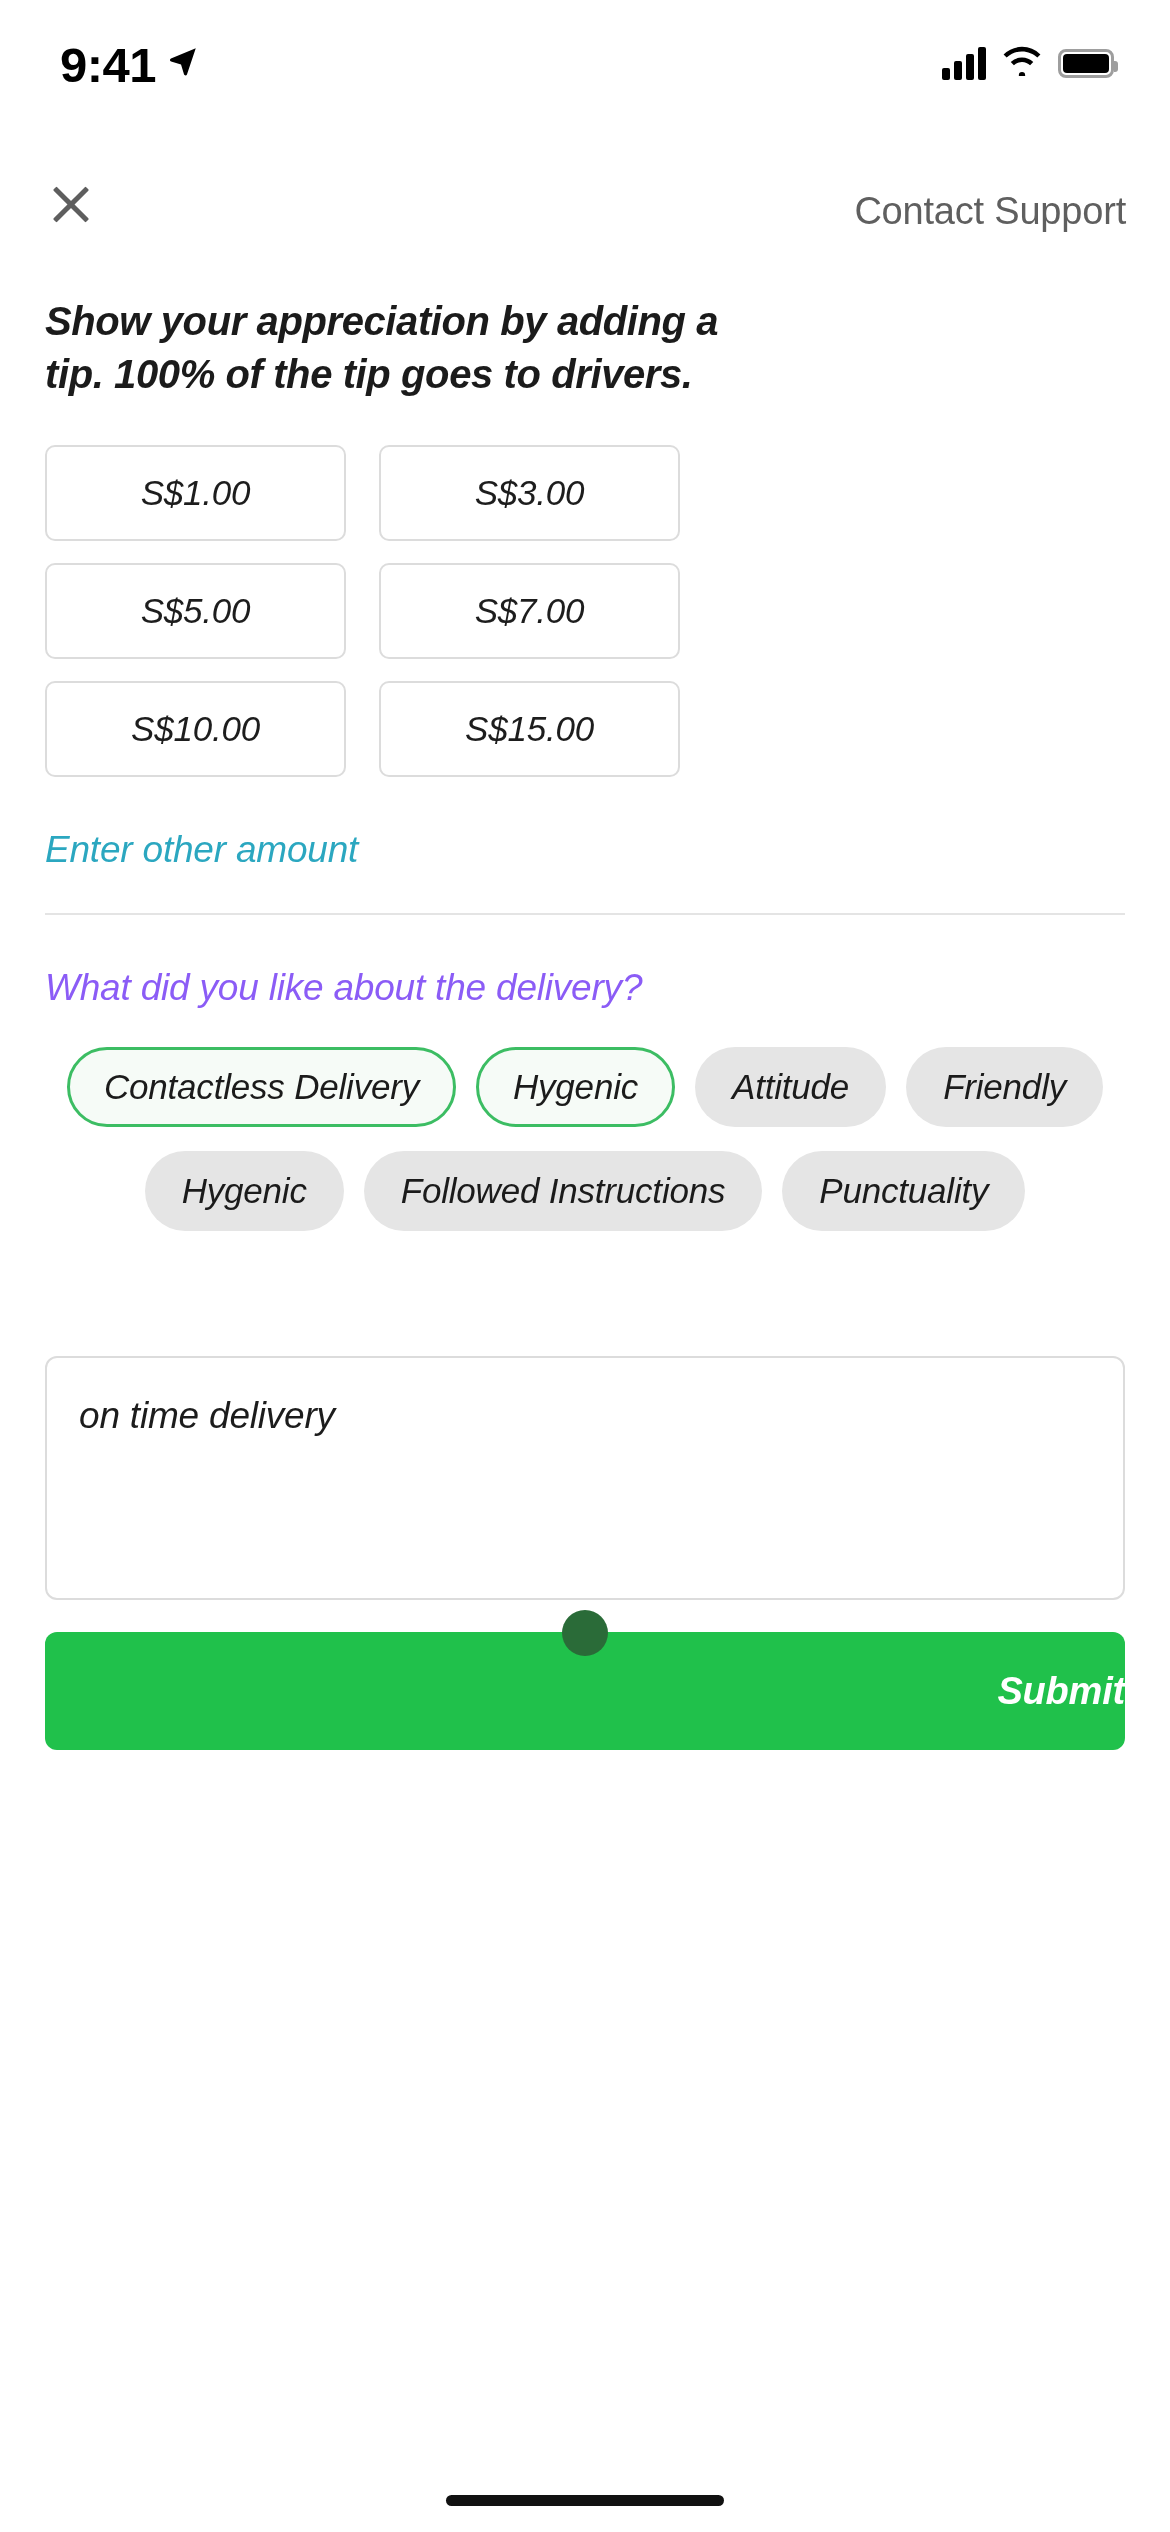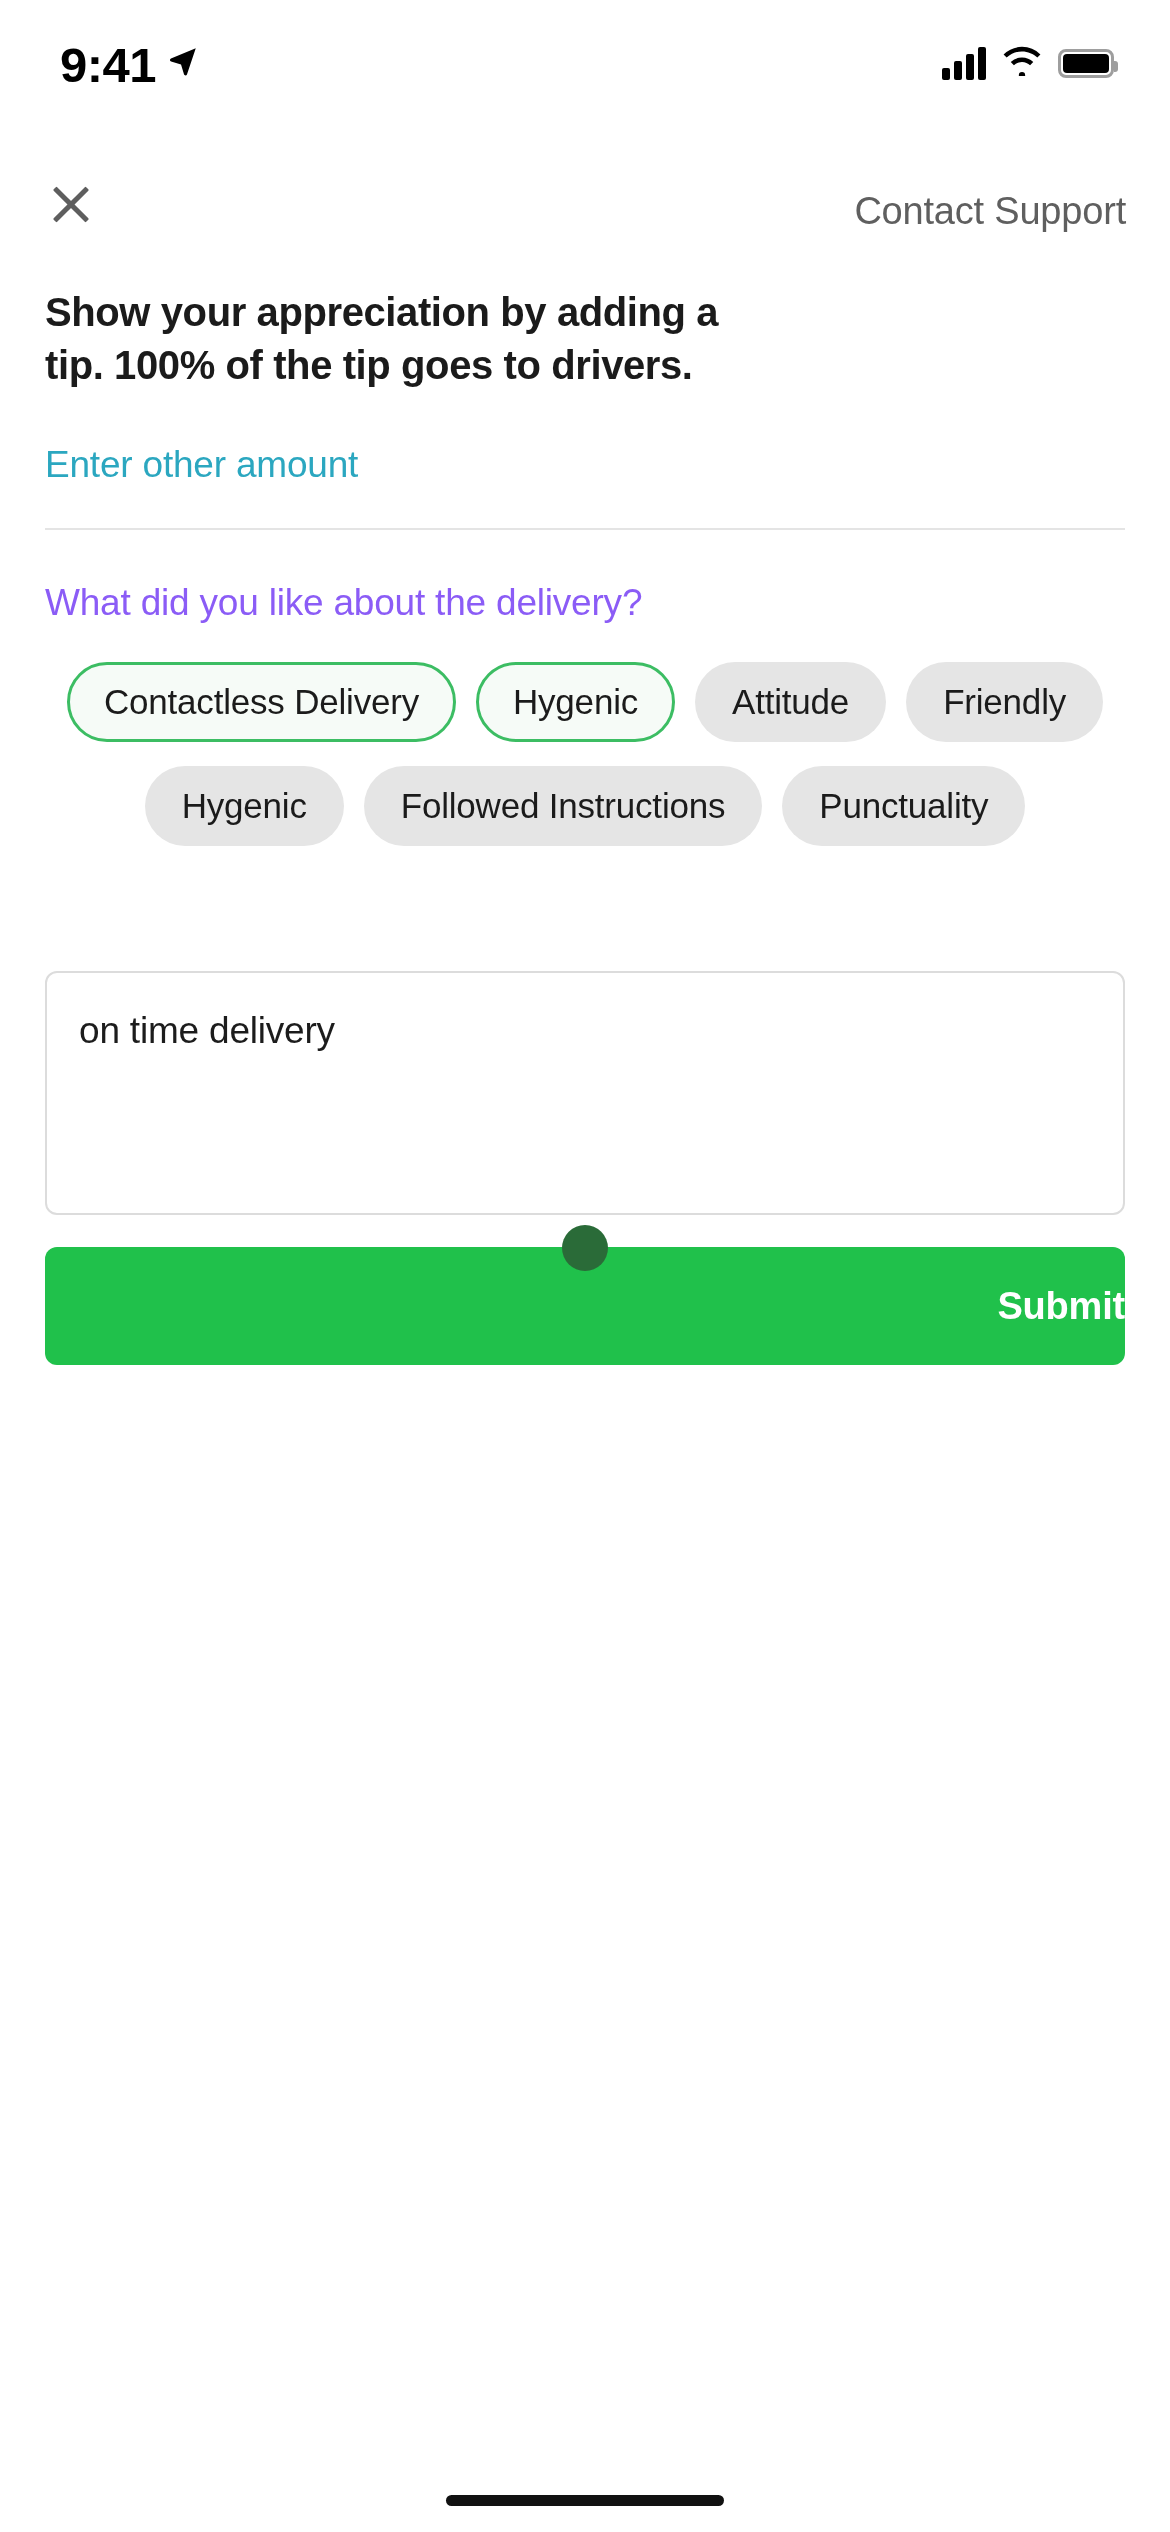--- a/index.html
+++ b/index.html
@@ -125,22 +125,23 @@
     font-size: 38px;
     color: #5f5f5f;
     line-height: 1;
     cursor: pointer;
     letter-spacing: -0.2px;
   }
 
   
   .content {
     position: absolute;
-    top: 230px; left: 0;
+    top: 239px; left: 0;
     width: 1170px;
+    font-style: italic;
   }
   .pad { padding: 0 45px; }
 
   .tip-heading {
     font-size: 40px;
     font-weight: 700;
     color: #1b1b1b;
     line-height: 1.33;
     letter-spacing: -0.4px;
     margin: 0;
@@ -321,20 +322,28 @@
 <div class="header">
   <div class="close-btn"></div>
   <div class="contact-support">Contact Support</div>
 </div>
 
 <div class="content">
 
   <div class="pad">
     <h1 class="tip-heading">Show your appreciation by adding a tip. 100% of the tip goes to drivers.</h1>
 
+    <div class="tip-grid">
+      <div class="tip-btn">S$1.00</div>
+      <div class="tip-btn">S$3.00</div>
+      <div class="tip-btn">S$5.00</div>
+      <div class="tip-btn">S$7.00</div>
+      <div class="tip-btn">S$10.00</div>
+      <div class="tip-btn">S$15.00</div>
+    </div>
 
     <span class="other-amount">Enter other amount</span>
   </div>
 
   <div class="divider"></div>
 
   <div class="pad">
     <p class="question">What did you like about the delivery?</p>
   </div>
 

